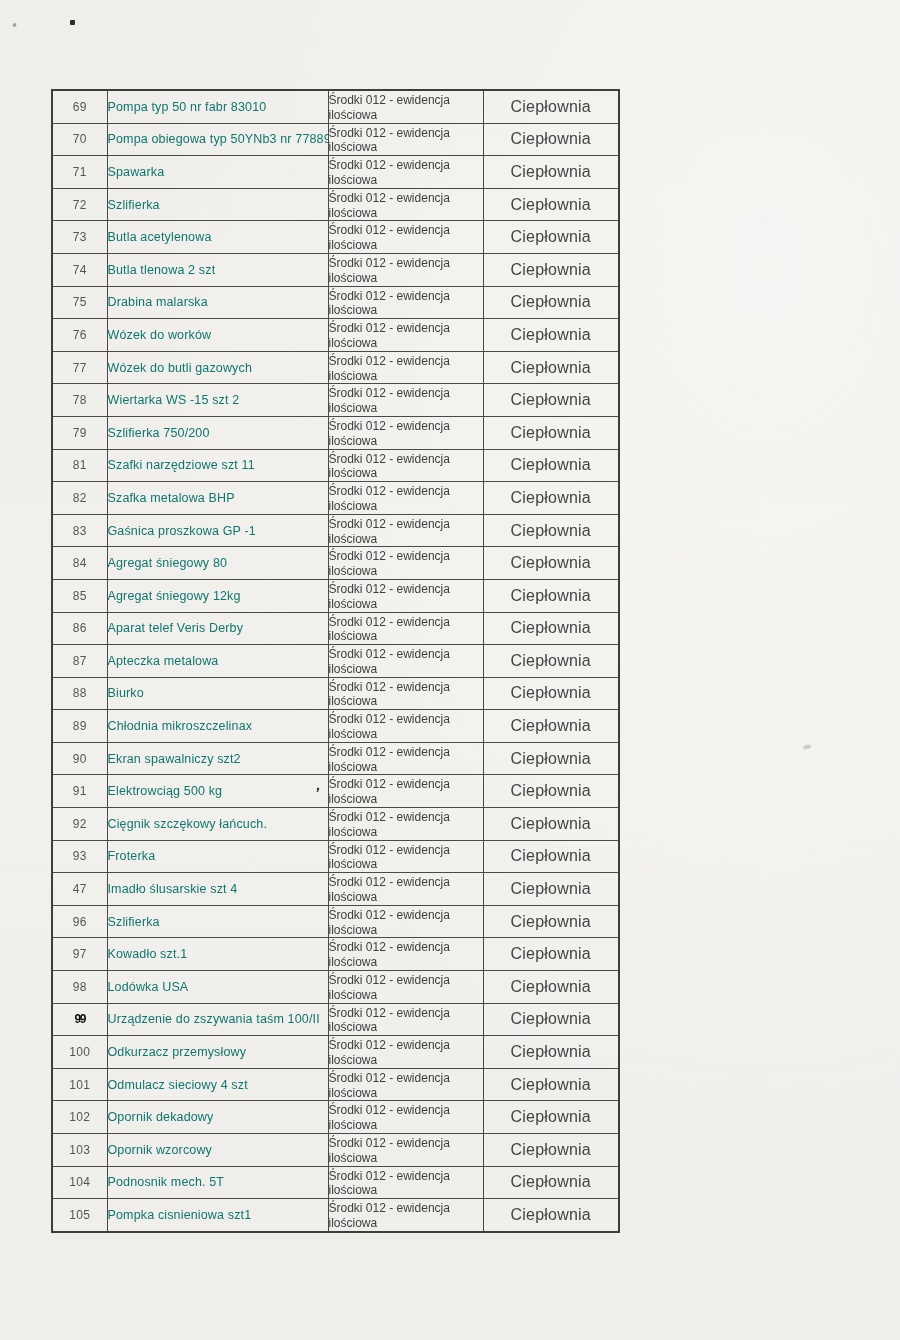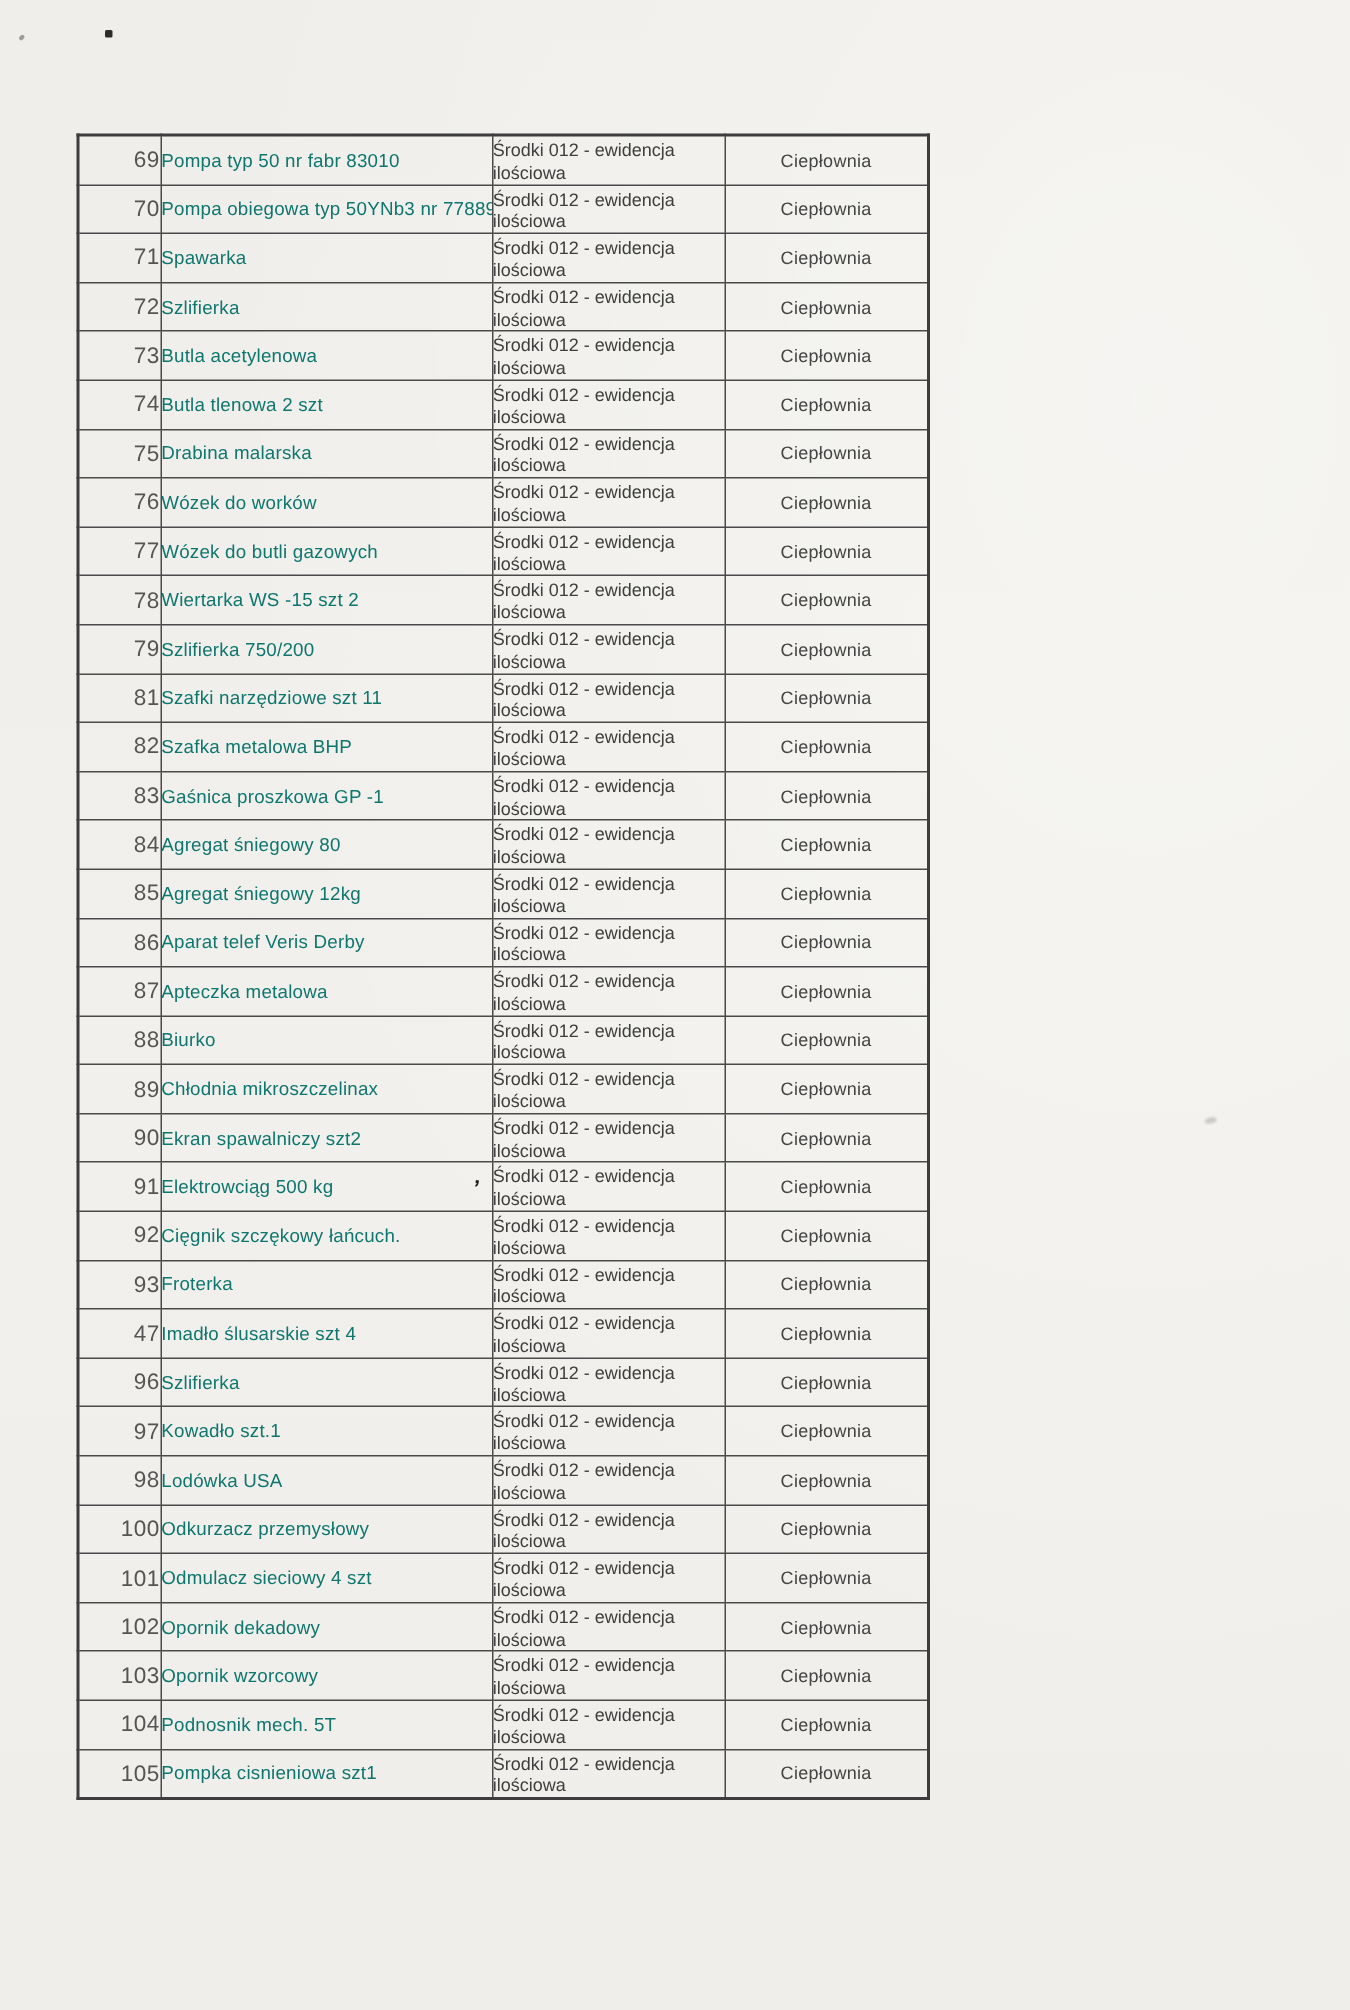--- a/index.html
+++ b/index.html
@@ -37,22 +37,22 @@
     padding: 0;
     vertical-align: middle;
     overflow: hidden;
     white-space: nowrap;
   }
   table.inv-table tr {
     height: 31.6px;
   }
 
   td.c-no {
-    text-align: right;
-    font-size: 15px;
+    text-align: center;
+    font-size: 12px;
     color: #555;
     letter-spacing: 0.3px;
   }
   td.c-no .overstruck,
   td.c-no.overstruck {
     font-weight: bold;
     color: #111;
     letter-spacing: -1.5px;
   }
   td.c-name {
@@ -68,21 +68,21 @@
     vertical-align: top;
   }
   td.c-cat .cat-line {
     line-height: 14.8px;
   }
   td.c-cat .cat-line:first-child {
     margin-top: 2px;
   }
   td.c-loc {
     text-align: center;
-    font-size: 12px;
+    font-size: 16px;
     color: #444;
     letter-spacing: 0.2px;
   }
 
   
   .ink-dot-a {
     position: absolute;
     left: 13px;
     top: 23px;
     width: 3px;
@@ -414,20 +414,29 @@
   <tr>
     <td class="c-no">98</td>
     <td class="c-name">Lodówka USA</td>
     <td class="c-cat">
       <div class="cat-line">Środki 012 - ewidencja</div>
       <div class="cat-line">ilościowa</div>
     </td>
     <td class="c-loc">Ciepłownia</td>
   </tr>
 
+  <tr>
+    <td class="c-no overstruck">99</td>
+    <td class="c-name">Urządzenie do zszywania taśm 100/II</td>
+    <td class="c-cat">
+      <div class="cat-line">Środki 012 - ewidencja</div>
+      <div class="cat-line">ilościowa</div>
+    </td>
+    <td class="c-loc">Ciepłownia</td>
+  </tr>
 
   <tr>
     <td class="c-no">100</td>
     <td class="c-name">Odkurzacz przemysłowy</td>
     <td class="c-cat">
       <div class="cat-line">Środki 012 - ewidencja</div>
       <div class="cat-line">ilościowa</div>
     </td>
     <td class="c-loc">Ciepłownia</td>
   </tr>

